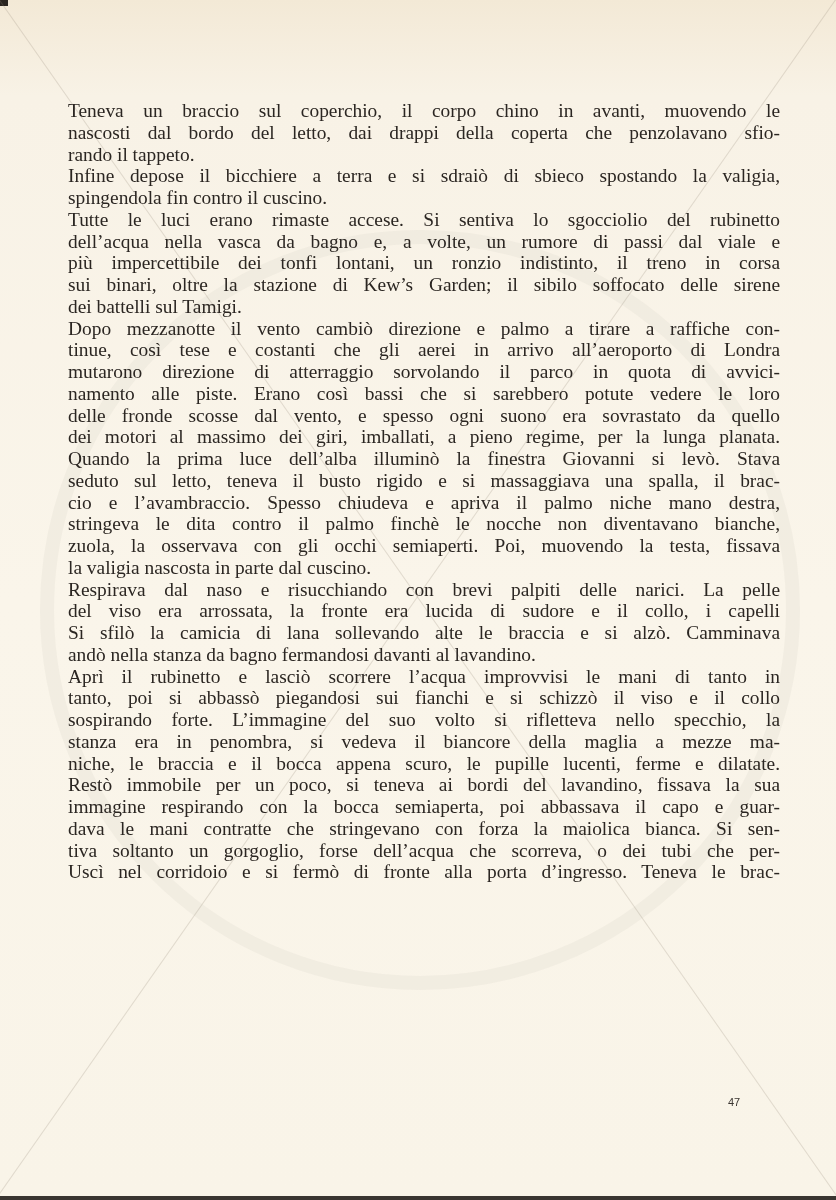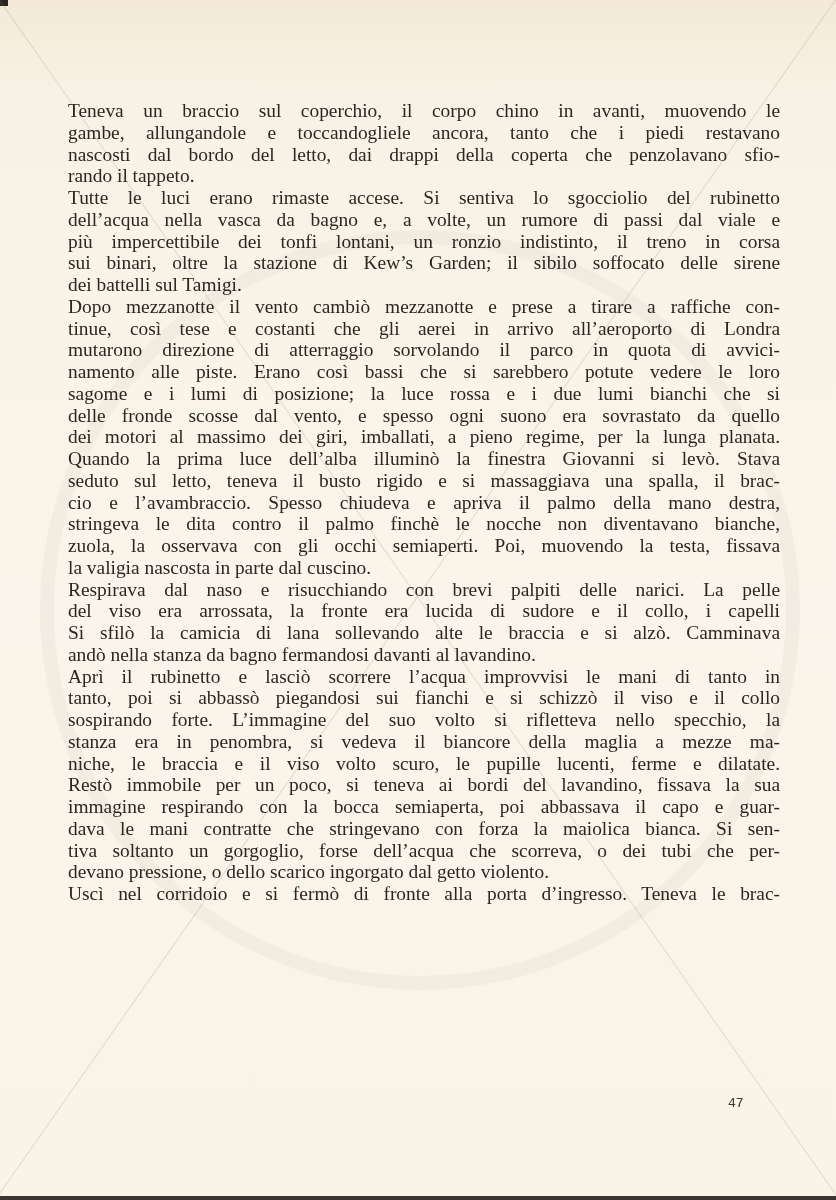--- a/index.html
+++ b/index.html
@@ -33,80 +33,81 @@
     font-size: 19.4px; line-height: 21.75px; color: #2b2622;
     text-align: justify;
   }
   .line {
     display: block; white-space: nowrap; text-align: justify; text-align-last: justify;
     height: 21.75px;
   }
   .line.last { text-align-last: left; }
   .page-number {
     position: absolute; left: 728px; top: 1096px;
-    font-family: Liberation Mono, monospace; font-size: 13px; color: #3a3530; text-align: right;
+    font-family: Liberation Sans, sans-serif; font-size: 11px; color: #3a3530; text-align: right;
   }
 </style>
 </head>
 <body>
 
 <div class="page">
   <div class="scan-edge-top"></div>
   <div class="watermark-circle"></div>
   <div class="diag" style="left:0;top:0;width:1460px;transform:rotate(55deg);"></div>
   <div class="diag" style="left:836px;top:0;width:1460px;transform:rotate(125deg);"></div>
 
   <div class="text-block" id="text-block">
       <div>
         <span class="line">Teneva un braccio sul coperchio, il corpo chino in avanti, muovendo le</span>
-        <span class="line">gambe, allungandole e toccandogliele ancora, tanto che i piedi restavano</span>
         <span class="line">nascosti dal bordo del letto, dai drappi della coperta che penzolavano sfio-</span>
         <span class="line last">rando il tappeto.</span>
+      </div>
+      <div>
+        <span class="line">Infine depose il bicchiere a terra e si sdraiò di sbieco spostando la valigia,</span>
+        <span class="line last">spingendola fin contro il cuscino.</span>
       </div>
       <div>
         <span class="line">Tutte le luci erano rimaste accese. Si sentiva lo sgocciolio del rubinetto</span>
         <span class="line">dell’acqua nella vasca da bagno e, a volte, un rumore di passi dal viale e</span>
         <span class="line">più impercettibile dei tonfi lontani, un ronzio indistinto, il treno in corsa</span>
         <span class="line">sui binari, oltre la stazione di Kew’s Garden; il sibilo soffocato delle sirene</span>
         <span class="line last">dei battelli sul Tamigi.</span>
       </div>
       <div>
-        <span class="line">Dopo mezzanotte il vento cambiò mezzanotte e prese a tirare a raffiche con-</span>
+        <span class="line">Dopo mezzanotte il vento cambiò direzione e palmo a tirare a raffiche con-</span>
         <span class="line">tinue, così tese e costanti che gli aerei in arrivo all’aeroporto di Londra</span>
         <span class="line">mutarono direzione di atterraggio sorvolando il parco in quota di avvici-</span>
         <span class="line">namento alle piste. Erano così bassi che si sarebbero potute vedere le loro</span>
-        <span class="line">sagome e i lumi di posizione; la luce rossa e i due lumi bianchi che si</span>
         <span class="line">delle fronde scosse dal vento, e spesso ogni suono era sovrastato da quello</span>
         <span class="line">dei motori al massimo dei giri, imballati, a pieno regime, per la lunga planata.</span>
         <span class="line">Quando la prima luce dell’alba illuminò la finestra Giovanni si levò. Stava</span>
         <span class="line">seduto sul letto, teneva il busto rigido e si massaggiava una spalla, il brac-</span>
-        <span class="line">cio e l’avambraccio. Spesso chiudeva e apriva il palmo della mano destra,</span>
+        <span class="line">cio e l’avambraccio. Spesso chiudeva e apriva il palmo niche mano destra,</span>
         <span class="line">stringeva le dita contro il palmo finchè le nocche non diventavano bianche,</span>
         <span class="line">zuola, la osservava con gli occhi semiaperti. Poi, muovendo la testa, fissava</span>
         <span class="line last">la valigia nascosta in parte dal cuscino.</span>
       </div>
       <div>
         <span class="line">Respirava dal naso e risucchiando con brevi palpiti delle narici. La pelle</span>
         <span class="line">del viso era arrossata, la fronte era lucida di sudore e il collo, i capelli</span>
       </div>
       <div>
         <span class="line">Si sfilò la camicia di lana sollevando alte le braccia e si alzò. Camminava</span>
         <span class="line last">andò nella stanza da bagno fermandosi davanti al lavandino.</span>
       </div>
       <div>
         <span class="line">Aprì il rubinetto e lasciò scorrere l’acqua improvvisi le mani di tanto in</span>
         <span class="line">tanto, poi si abbassò piegandosi sui fianchi e si schizzò il viso e il collo</span>
         <span class="line">sospirando forte. L’immagine del suo volto si rifletteva nello specchio, la</span>
         <span class="line">stanza era in penombra, si vedeva il biancore della maglia a mezze ma-</span>
-        <span class="line">niche, le braccia e il viso volto scuro, le pupille lucenti, ferme e dilatate.</span>
+        <span class="line">niche, le braccia e il bocca appena scuro, le pupille lucenti, ferme e dilatate.</span>
         <span class="line">Restò immobile per un poco, si teneva ai bordi del lavandino, fissava la sua</span>
         <span class="line">immagine respirando con la bocca semiaperta, poi abbassava il capo e guar-</span>
         <span class="line">dava le mani contratte che stringevano con forza la maiolica bianca. Si sen-</span>
         <span class="line">tiva soltanto un gorgoglio, forse dell’acqua che scorreva, o dei tubi che per-</span>
-        <span class="line last">devano pressione, o dello scarico ingorgato dal getto violento.</span>
       </div>
       <div>
         <span class="line">Uscì nel corridoio e si fermò di fronte alla porta d’ingresso. Teneva le brac-</span>
       </div>
     </div>
 
   <div class="page-number">47</div>
   <div class="scan-edge-bottom"></div>
 </div>
 

